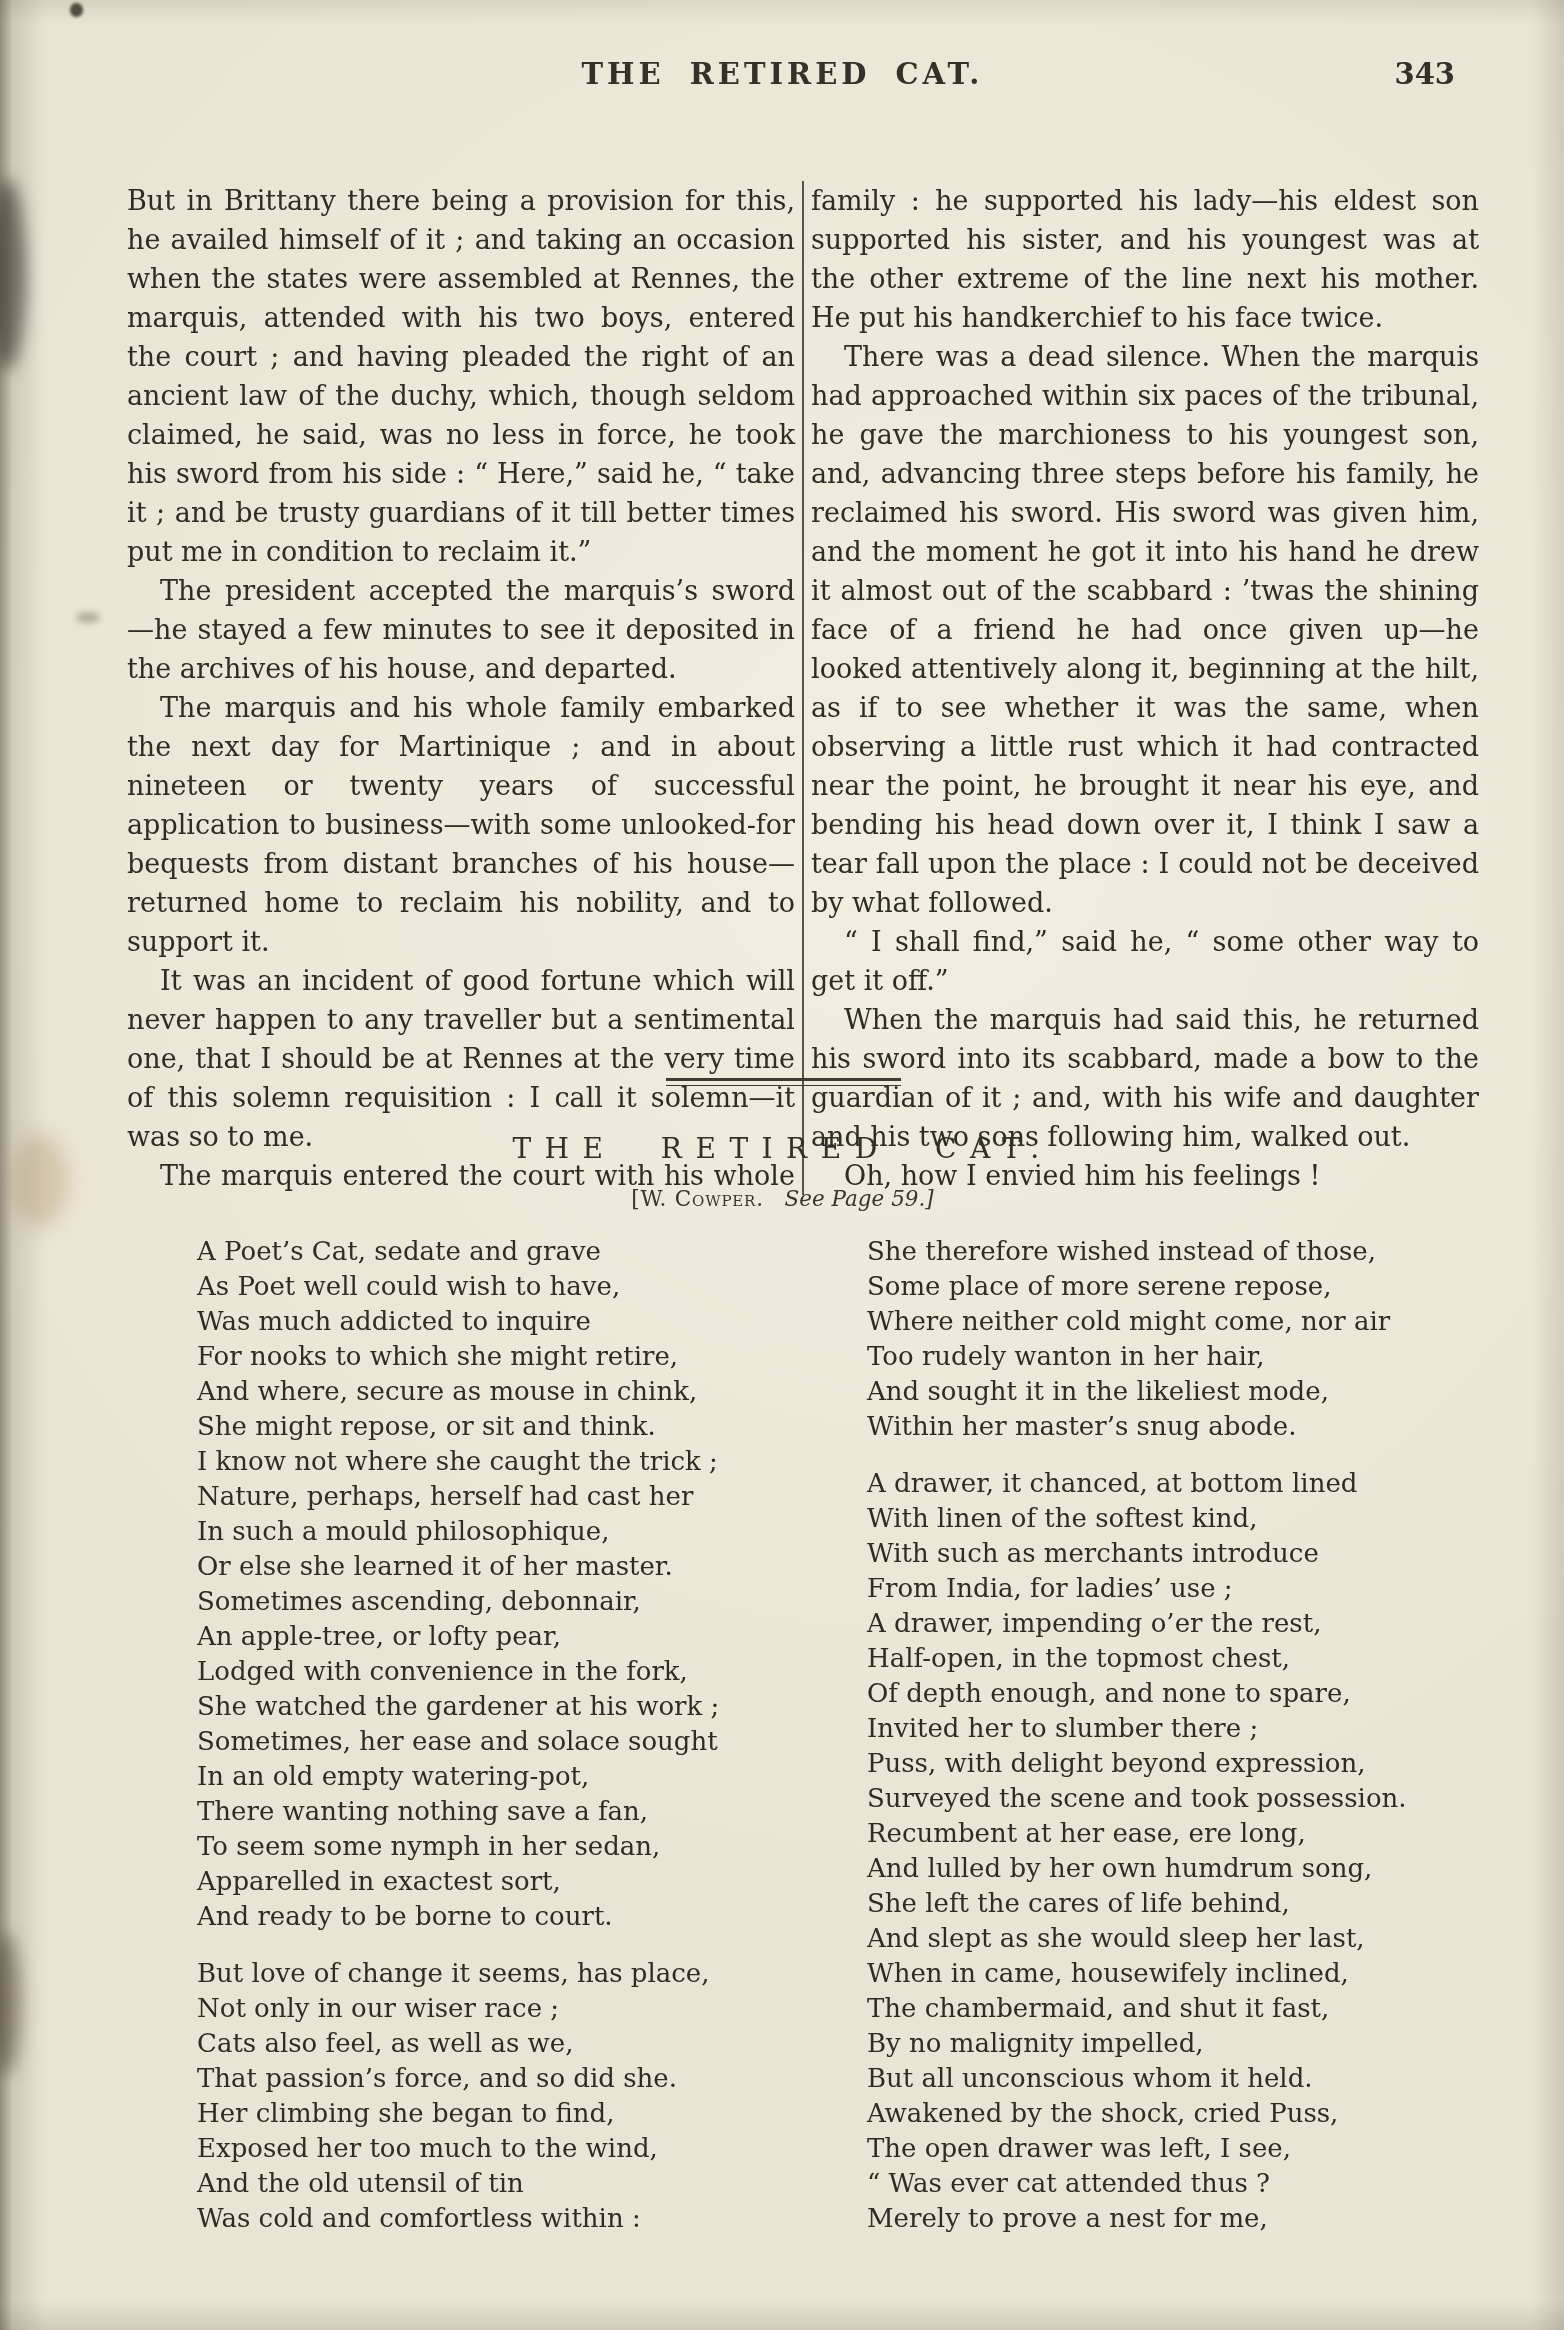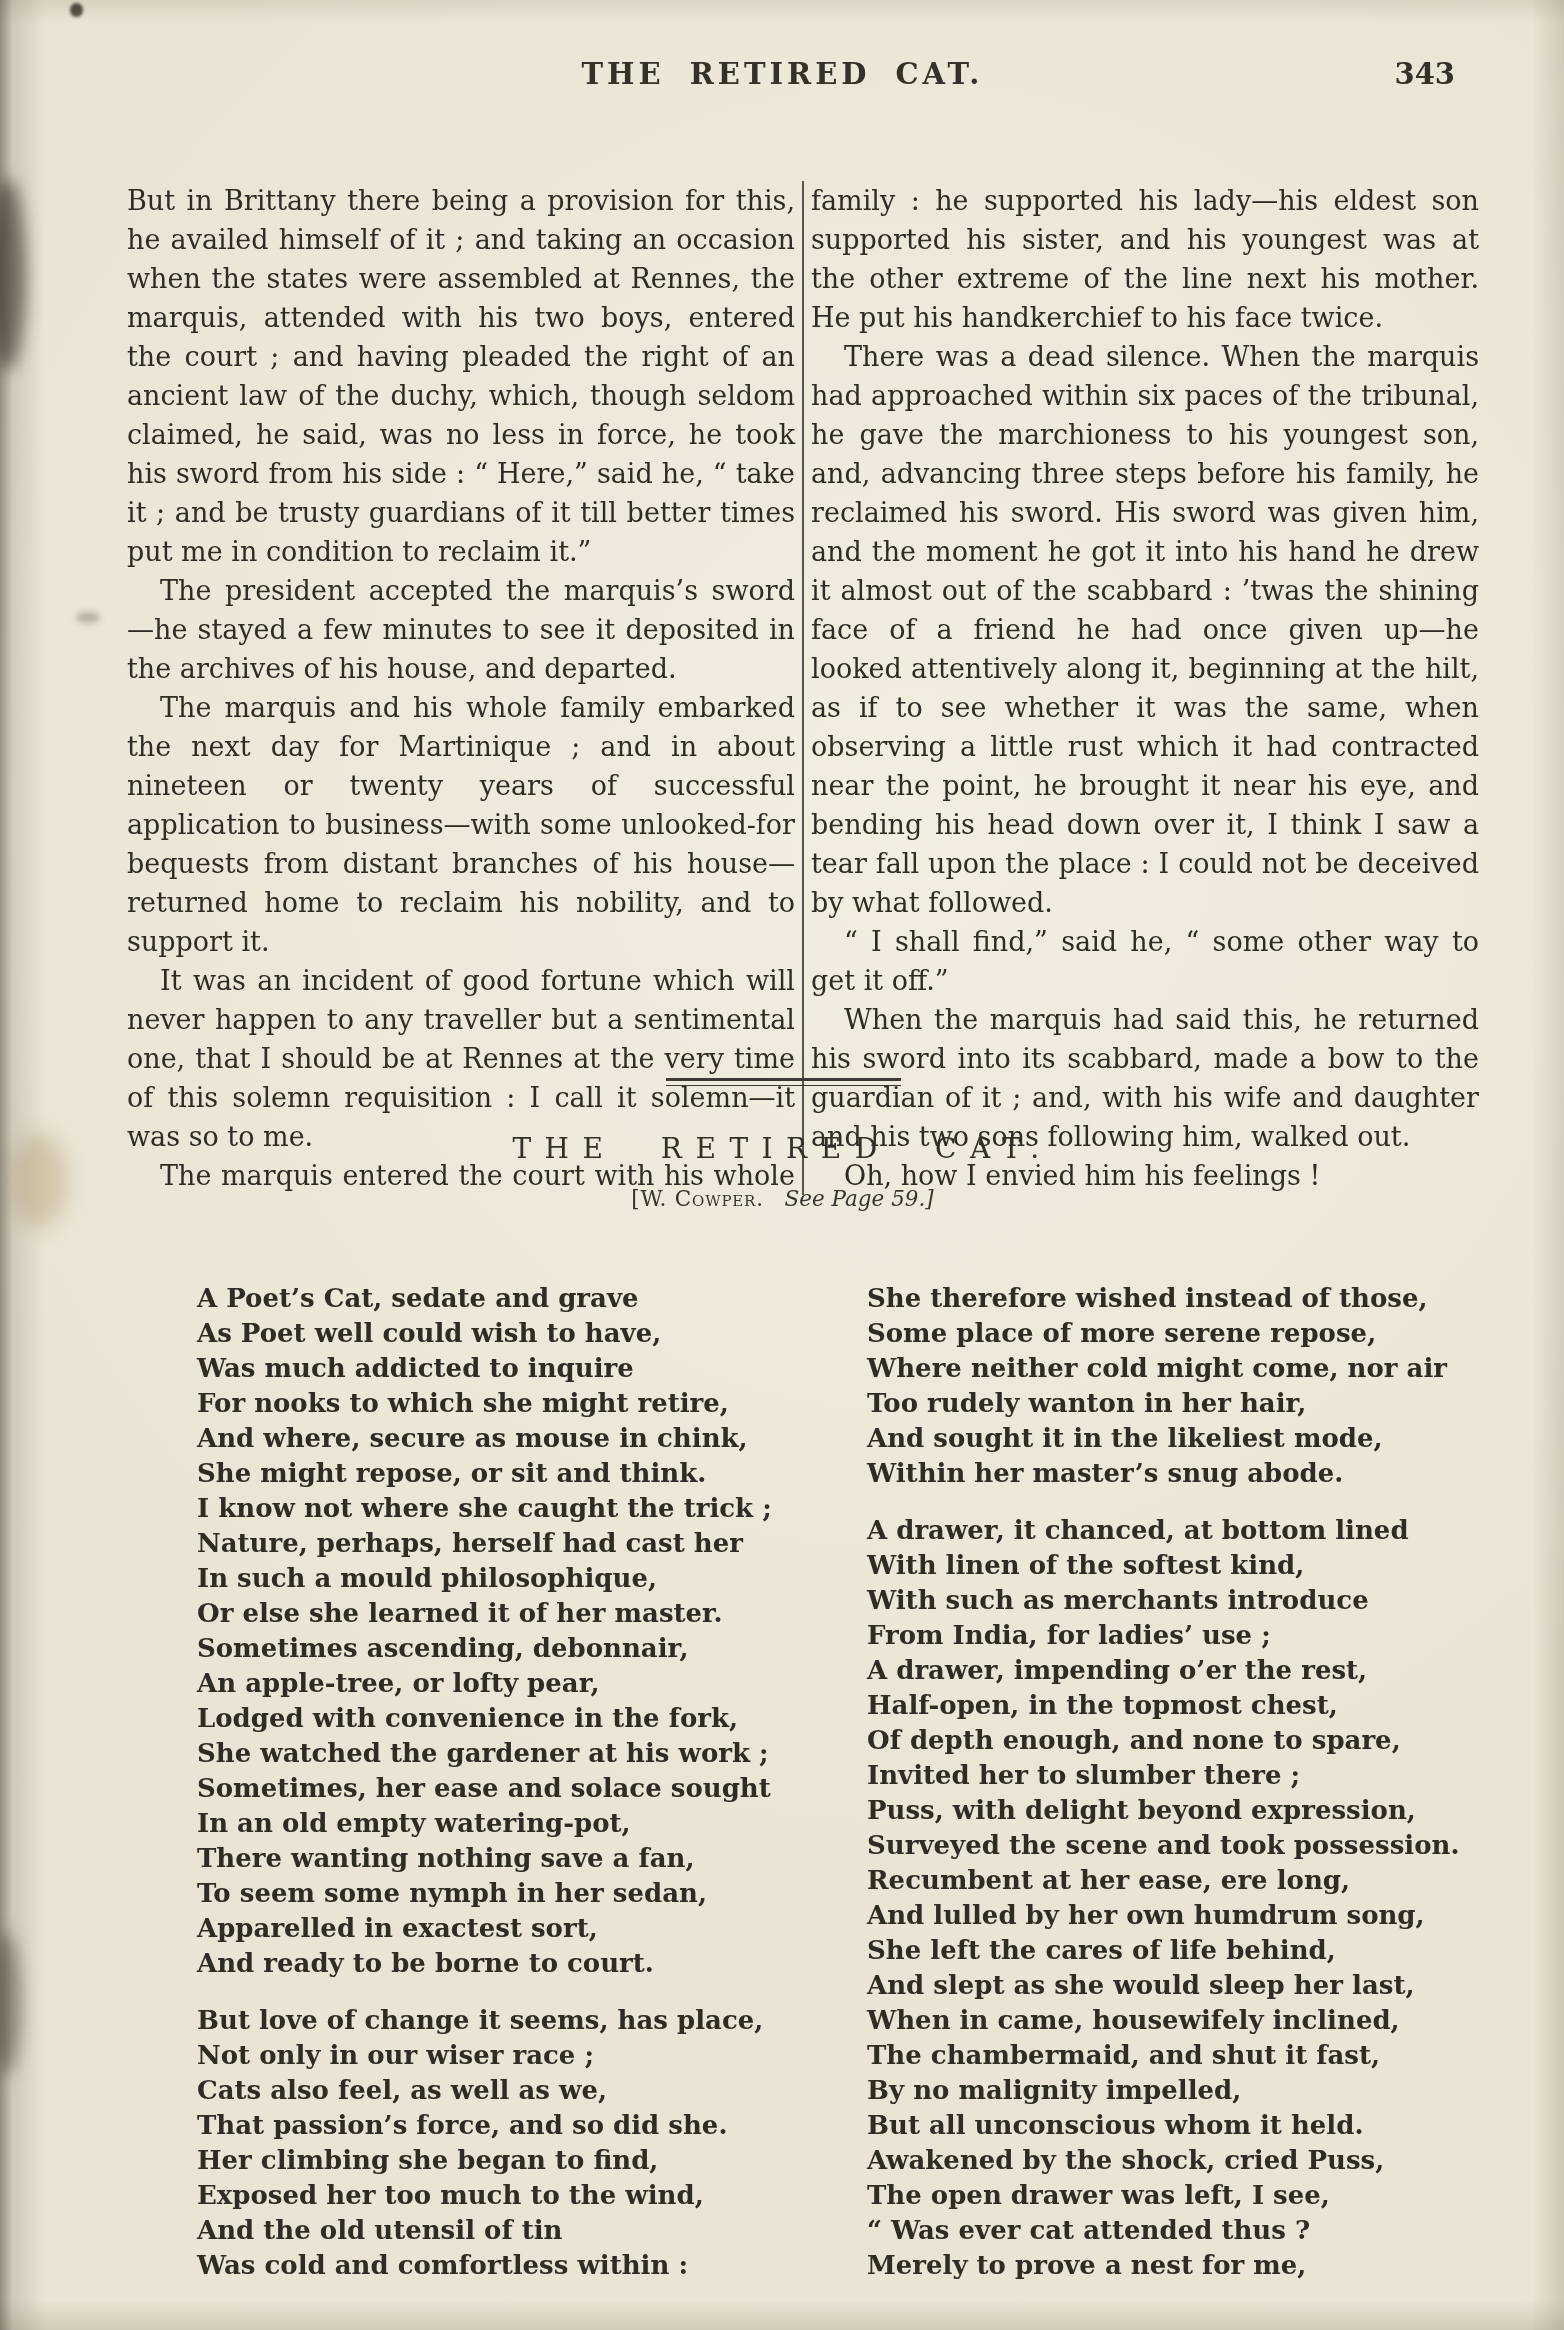--- a/index.html
+++ b/index.html
@@ -78,21 +78,21 @@
   .poem-attrib {
     position: absolute; top: 1186px; left: 0; width: 100%;
     text-align: center; font-size: 21.5px; color: #383530;
   }
   .poem-attrib .attrib-name { font-variant: small-caps; font-weight: normal; letter-spacing: 0.8px; margin-top: 36px; }
   .poem-attrib .attrib-ref { font-style: italic; margin-left: 20.7px; }
 
   
   .poem-section {
     position: absolute; top: 1234px; left: 127px; width: 1352px; bottom: 0;
-    display: flex; align-items: center; font-weight: bold;
+    display: flex; align-items: flex-start;
   }
   .poem-col { width: 668px; font-size: 26px; line-height: 35px; }
   .poem-col.left-col  { padding-left: 70px; }
   .poem-col.right-col { padding-left: 56px; }
   .stanza { margin: 0; }
   .stanza + .stanza { margin-top: 21.5px; }
   .poem-line { white-space: pre-wrap; }
 </style>
 </head>
 <body>

